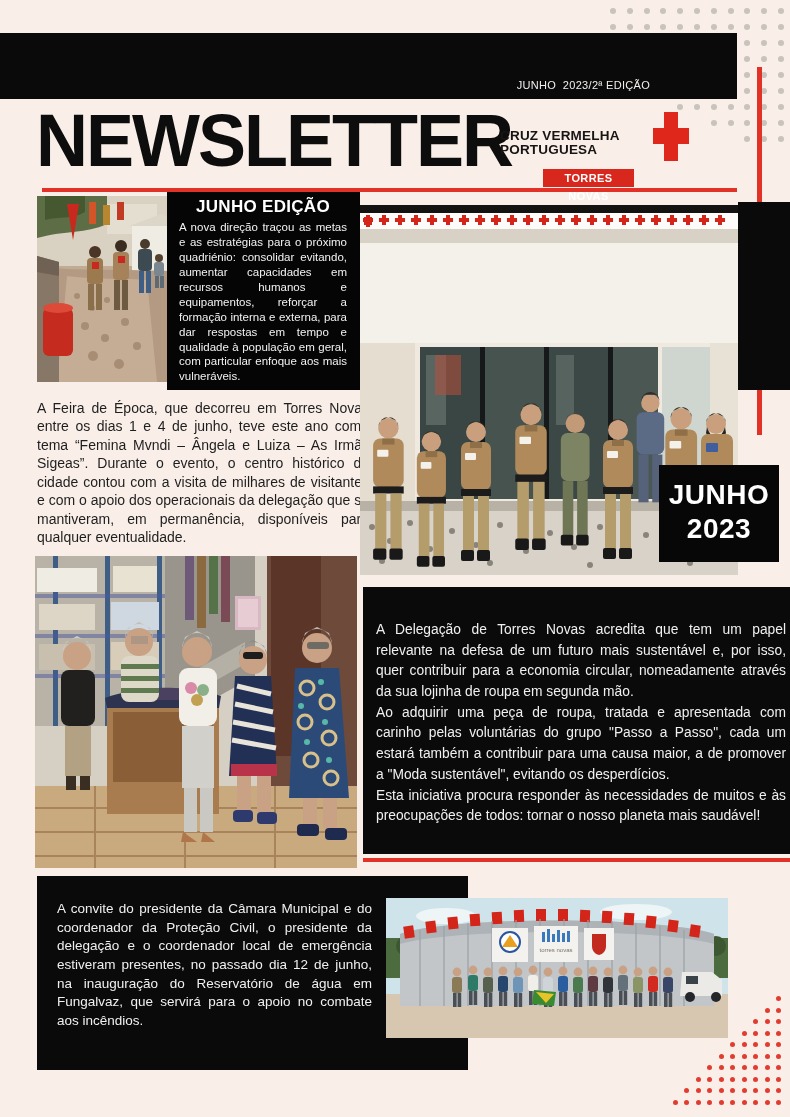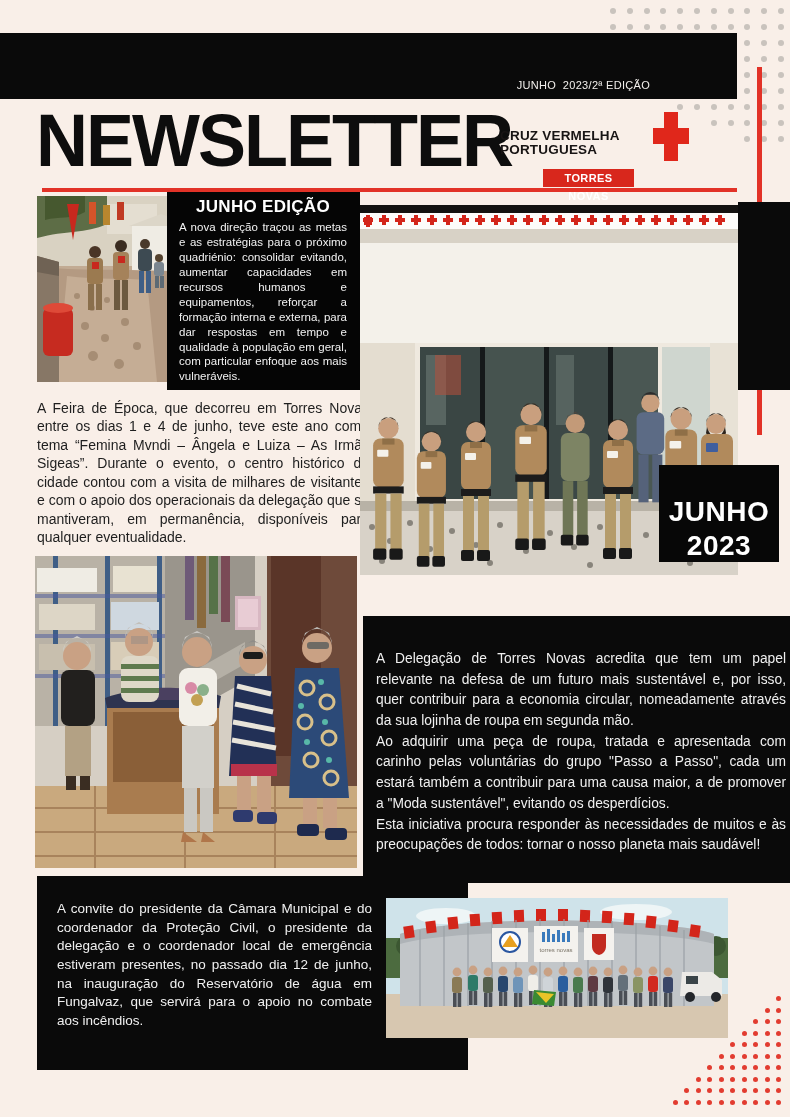--- a/index.html
+++ b/index.html
@@ -28,27 +28,27 @@
   #red-vertical-bar{left:757px;top:67px;width:5px;height:368px;background:#e23227;}
   #corner-black-box{left:738px;top:202px;width:52px;height:188px;background:#0a0a0a;}
 
   #feira-photo{left:37px;top:196px;width:153px;height:186px;z-index:1;}
   #nesta-box{left:167px;top:192px;width:193px;height:198px;background:#050505;z-index:2;box-sizing:border-box;padding:5px 13px 8px 12px;}
   #nesta-heading{color:#fff;font-size:17px;font-weight:bold;text-align:center;letter-spacing:.3px;margin:0 0 3px 0;}
   #nesta-body{color:#f2f2f2;font-size:11.5px;line-height:1.3;text-align:justify;margin:0;}
 
   #group-photo{left:360px;top:205px;width:378px;height:370px;z-index:1;}
   #date-box{left:659px;top:465px;width:120px;height:97px;background:#070707;z-index:2;color:#fff;
-    font-size:28px;font-weight:bold;text-align:center;line-height:1.22;padding-top:30px;box-sizing:border-box;letter-spacing:.5px;}
+    font-size:28px;font-weight:bold;text-align:center;line-height:1.22;padding-top:13px;box-sizing:border-box;letter-spacing:.5px;}
 
   #feira-article{left:37px;top:399px;width:332px;font-size:14px;line-height:1.32;text-align:justify;color:#1e1e1e;}
 
   #shop-photo{left:35px;top:556px;width:322px;height:312px;z-index:1;}
 
-  #sust-box{left:363px;top:616px;width:427px;height:267px;background:#0a0a0a;z-index:1;box-sizing:border-box;padding:33px 4px 0 13px;}
+  #sust-box{left:363px;top:587px;width:427px;height:267px;background:#0a0a0a;z-index:1;box-sizing:border-box;padding:33px 4px 0 13px;}
   #sust-box p{margin:0;color:#f0f0f0;font-size:13.8px;line-height:1.5;text-align:justify;}
   #red-divider-bottom{left:363px;top:858px;width:427px;height:4px;background:#e23227;}
 
   #reserv-box{left:37px;top:876px;width:431px;height:194px;background:#0a0a0a;z-index:1;box-sizing:border-box;padding:24px 96px 0 20px;}
   #reserv-body{margin:0;color:#f0f0f0;font-size:13.5px;line-height:1.38;text-align:justify;}
   #reservoir-photo{left:386px;top:898px;width:342px;height:140px;z-index:2;}
 
   svg{display:block;}
 </style>
 </head>

